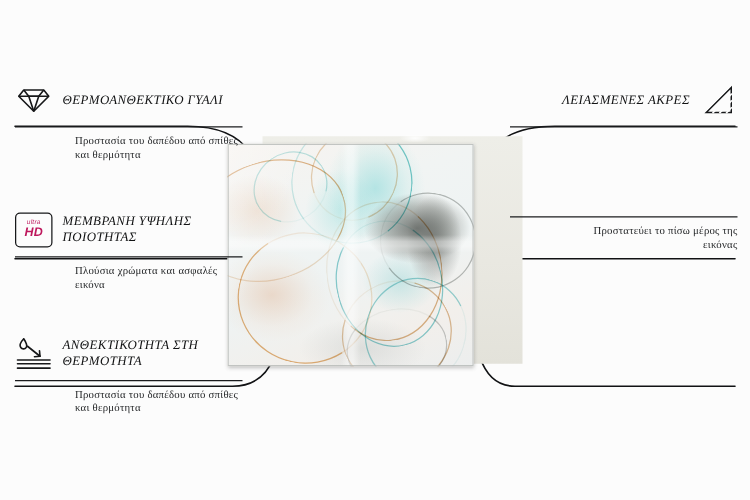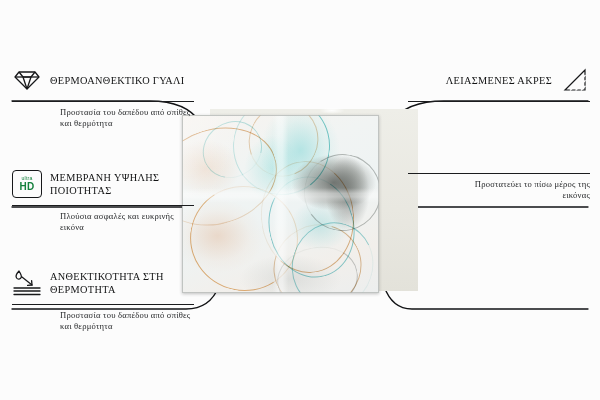--- a/index.html
+++ b/index.html
@@ -177,31 +177,32 @@
     width: 182px;
   }
   .feature.left  { left: 12px;  text-align: left;  }
   .feature.right { right: 10px; text-align: right; }
 
   .f-head {
     display: flex;
     align-items: center;
     gap: 8px;
     min-height: 32px;
+    font-style: italic;
   }
   .feature.right .f-head { flex-direction: row-reverse; }
 
   .f-icon {
     flex: 0 0 auto;
     width: 30px;
     height: 30px;
     display: flex;
     align-items: center;
     justify-content: center;
-    color: #15803d;
+    color: #be185d;
   }
   .f-title {
     font-size: 10.3px;
     line-height: 13px;
     letter-spacing: .35px;
     color: #121314;
     font-weight: 400;
   }
   .f-rule {
     height: 0;
@@ -299,21 +300,21 @@
     <div class="f-head">
       <span class="f-icon">
         <span class="hd-badge">
           <span class="hd-ultra">ultra</span>
           <span class="hd-hd">HD</span>
         </span>
       </span>
       <span class="f-title">ΜΕΜΒΡΑΝΗ ΥΨΗΛΗΣ ΠΟΙΟΤΗΤΑΣ</span>
     </div>
     <div class="f-rule"></div>
-    <div class="f-desc">Πλούσια ασφαλές και ευκρινής εικόνα</div>
+    <div class="f-desc">Πλούσια χρώματα και ασφαλές εικόνα</div>
   </div>
 
   <div class="feature left" style="top:267px">
     <div class="f-head">
       <span class="f-icon">
         <svg width="30" height="28" viewBox="0 0 30 28" fill="none" stroke="#17181a" stroke-width="1.3" stroke-linecap="round" stroke-linejoin="round">
           <path d="M7 2 C4.2 5 3.2 7 4.6 9 C5.8 10.7 8.4 10.4 9.2 8.6 C9.9 7 8.9 5 7 2 Z"></path>
           <path d="M10 8 L20 16"></path>
           <path d="M20 16 L15.6 16.4 M20 16 L19.6 11.6"></path>
           <path d="M2 19 L28 19"></path>

